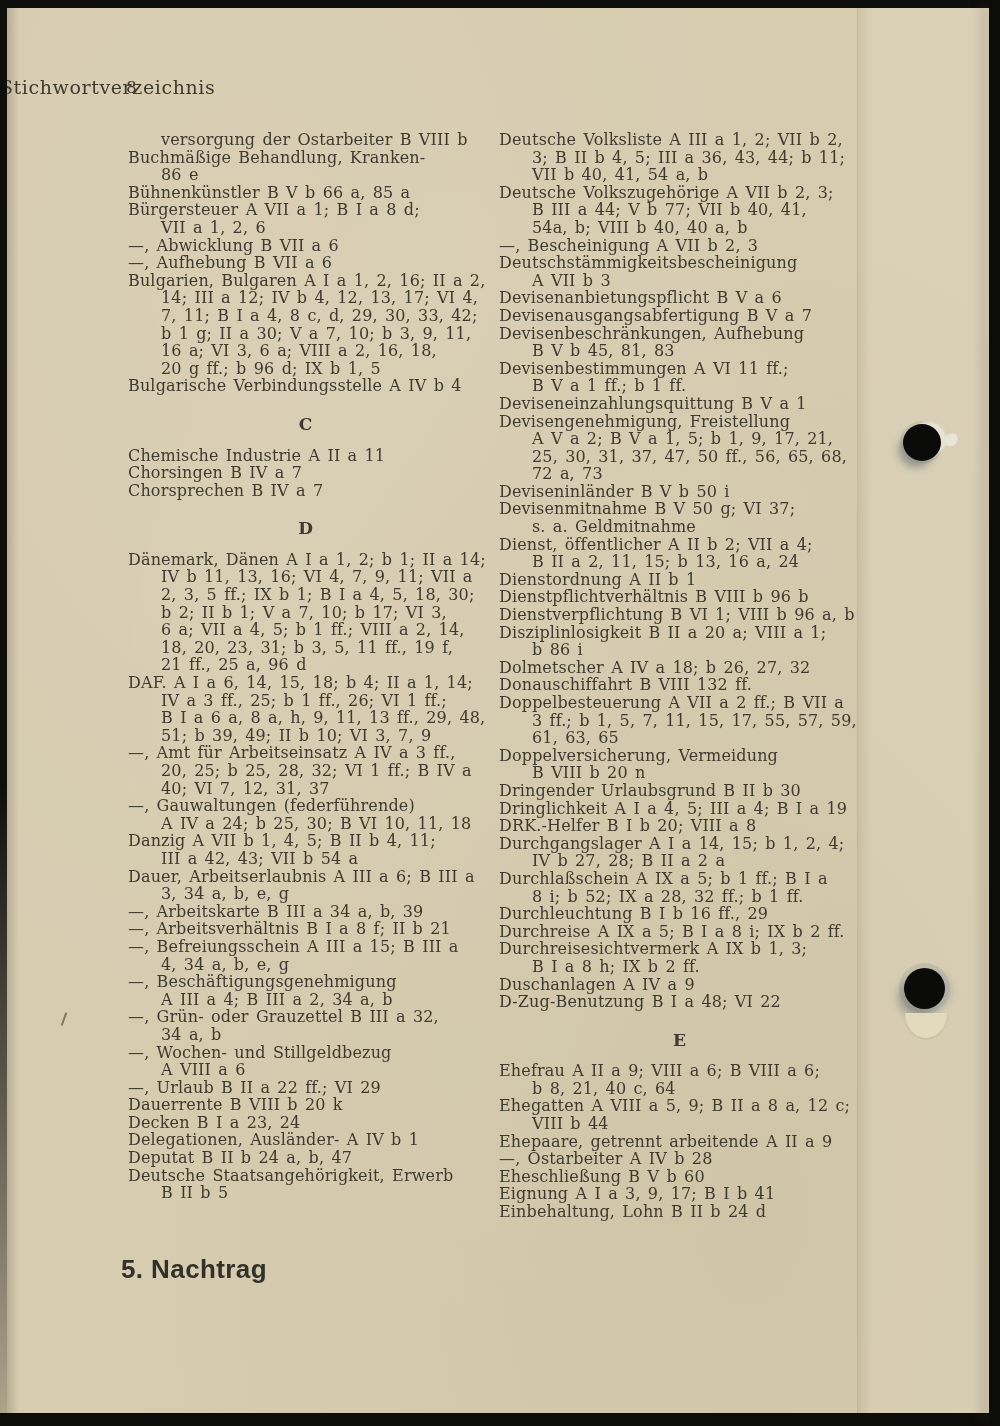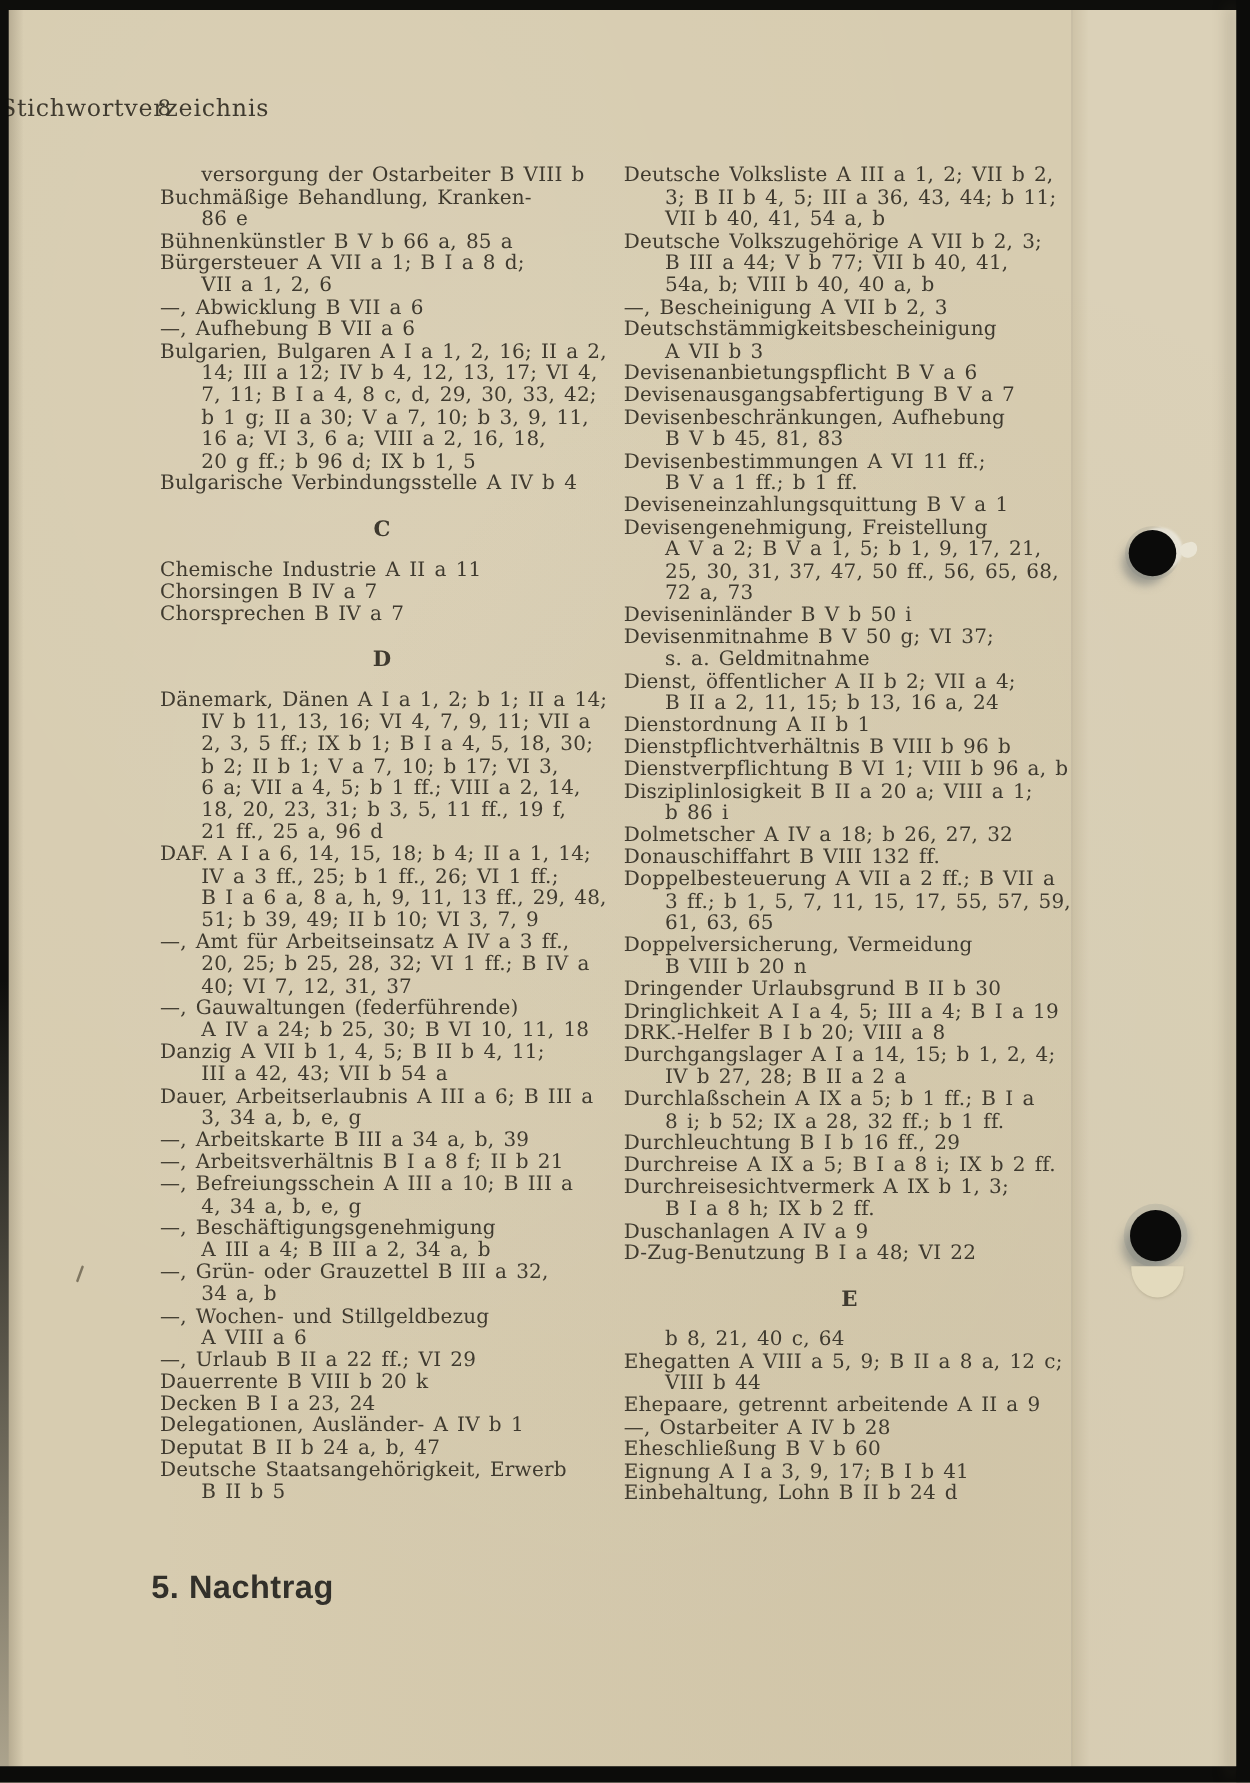--- a/index.html
+++ b/index.html
@@ -154,21 +154,21 @@
         <div class="line">Dauer, Arbeitserlaubnis A III a 6; B III a</div>
         <div class="line cont">3, 34 a, b, e, g</div>
       </div>
       <div class="entry">
         <div class="line">—, Arbeitskarte B III a 34 a, b, 39</div>
       </div>
       <div class="entry">
         <div class="line">—, Arbeitsverhältnis B I a 8 f; II b 21</div>
       </div>
       <div class="entry">
-        <div class="line">—, Befreiungsschein A III a 10; B III a</div>
+        <div class="line">—, Befreiungsschein A III a 15; B III a</div>
         <div class="line cont">4, 34 a, b, e, g</div>
       </div>
       <div class="entry">
         <div class="line">—, Beschäftigungsgenehmigung</div>
         <div class="line cont">A III a 4; B III a 2, 34 a, b</div>
       </div>
       <div class="entry">
         <div class="line">—, Grün- oder Grauzettel B III a 32,</div>
         <div class="line cont">34 a, b</div>
       </div>
@@ -304,20 +304,21 @@
         <div class="line cont">B I a 8 h; IX b 2 ff.</div>
       </div>
       <div class="entry">
         <div class="line">Duschanlagen A IV a 9</div>
       </div>
       <div class="entry">
         <div class="line">D-Zug-Benutzung B I a 48; VI 22</div>
       </div>
       <div class="section-heading">E</div>
       <div class="entry">
+        <div class="line">Ehefrau A II a 9; VIII a 6; B VIII a 6;</div>
         <div class="line cont">b 8, 21, 40 c, 64</div>
       </div>
       <div class="entry">
         <div class="line">Ehegatten A VIII a 5, 9; B II a 8 a, 12 c;</div>
         <div class="line cont">VIII b 44</div>
       </div>
       <div class="entry">
         <div class="line">Ehepaare, getrennt arbeitende A II a 9</div>
       </div>
       <div class="entry">

